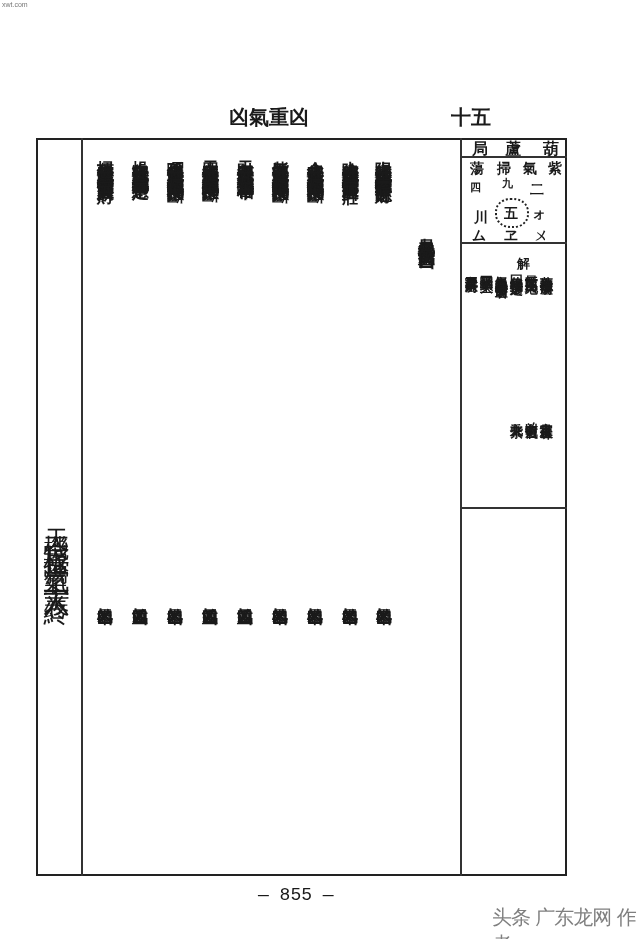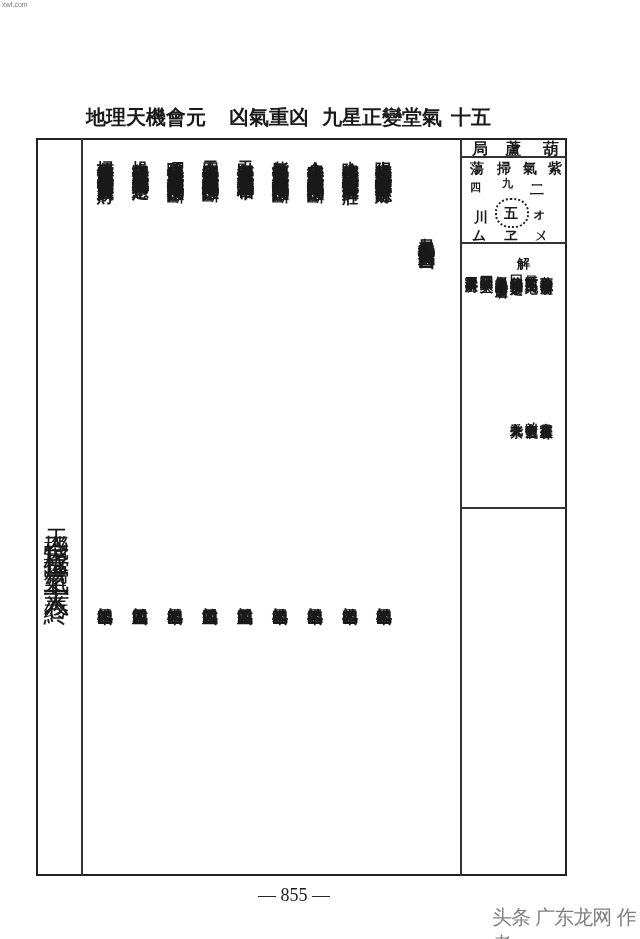--- a/index.html
+++ b/index.html
@@ -26,33 +26,31 @@
          border-bottom:2px solid #333; box-sizing:border-box; font-size:16px; font-weight:bold; }
   .panel-head span { position:absolute; top:1px; }
   .diagram { position:absolute; left:462px; top:158px; width:105px; height:86px;
          border-bottom:2px solid #333; box-sizing:border-box; }
   .diagram .d { position:absolute; font-size:14px; font-weight:bold; line-height:1; }
   .diagram .cloud { position:absolute; left:33px; top:40px; width:34px; height:30px; border:2px dotted #222;
          border-radius:45%; box-sizing:border-box; }
   .notes { position:absolute; top:252px; writing-mode:vertical-rl; text-orientation:upright;
          font-size:13px; font-weight:bold; line-height:1; letter-spacing:1px; }
   .panel-bottom { position:absolute; left:462px; top:507px; width:105px; height:2px; background:#333; }
-  .folio { position:absolute; left:258px; top:885px; font-size:18px; font-family:Liberation Serif, serif; }
+  .folio { position:absolute; left:258px; top:885px; font-size:18px; font-family:Liberation Mono, monospace; }
   .wm-bottom { position:absolute; left:492px; top:904px; font-size:20px; color:#555;
          font-family:"DejaVu Sans",sans-serif; opacity:0.75; letter-spacing:-1px; }
 </style>
 </head>
 <body>
 
 <div class="watermark-top">xwt.com</div>
 
 <div class="running-head">
-  <span style="left:0">地理天機會元</span>
   <span style="left:143px">凶氣重凶</span>
-  <span style="left:236px">九星正變堂氣</span>
   <span style="left:365px">十五</span>
 </div>
 
 <div class="frame"></div>
 <div class="div-left"></div>
 <div class="div-right"></div>
 
 <div class="section-title">九星穴得掃蕩堂氣吉凶</div>
 
 <div class="vcol" style="left:375px;top:147px">太陽穴得此堂爲上下相生吉氣當百子千孫財旺</div>

